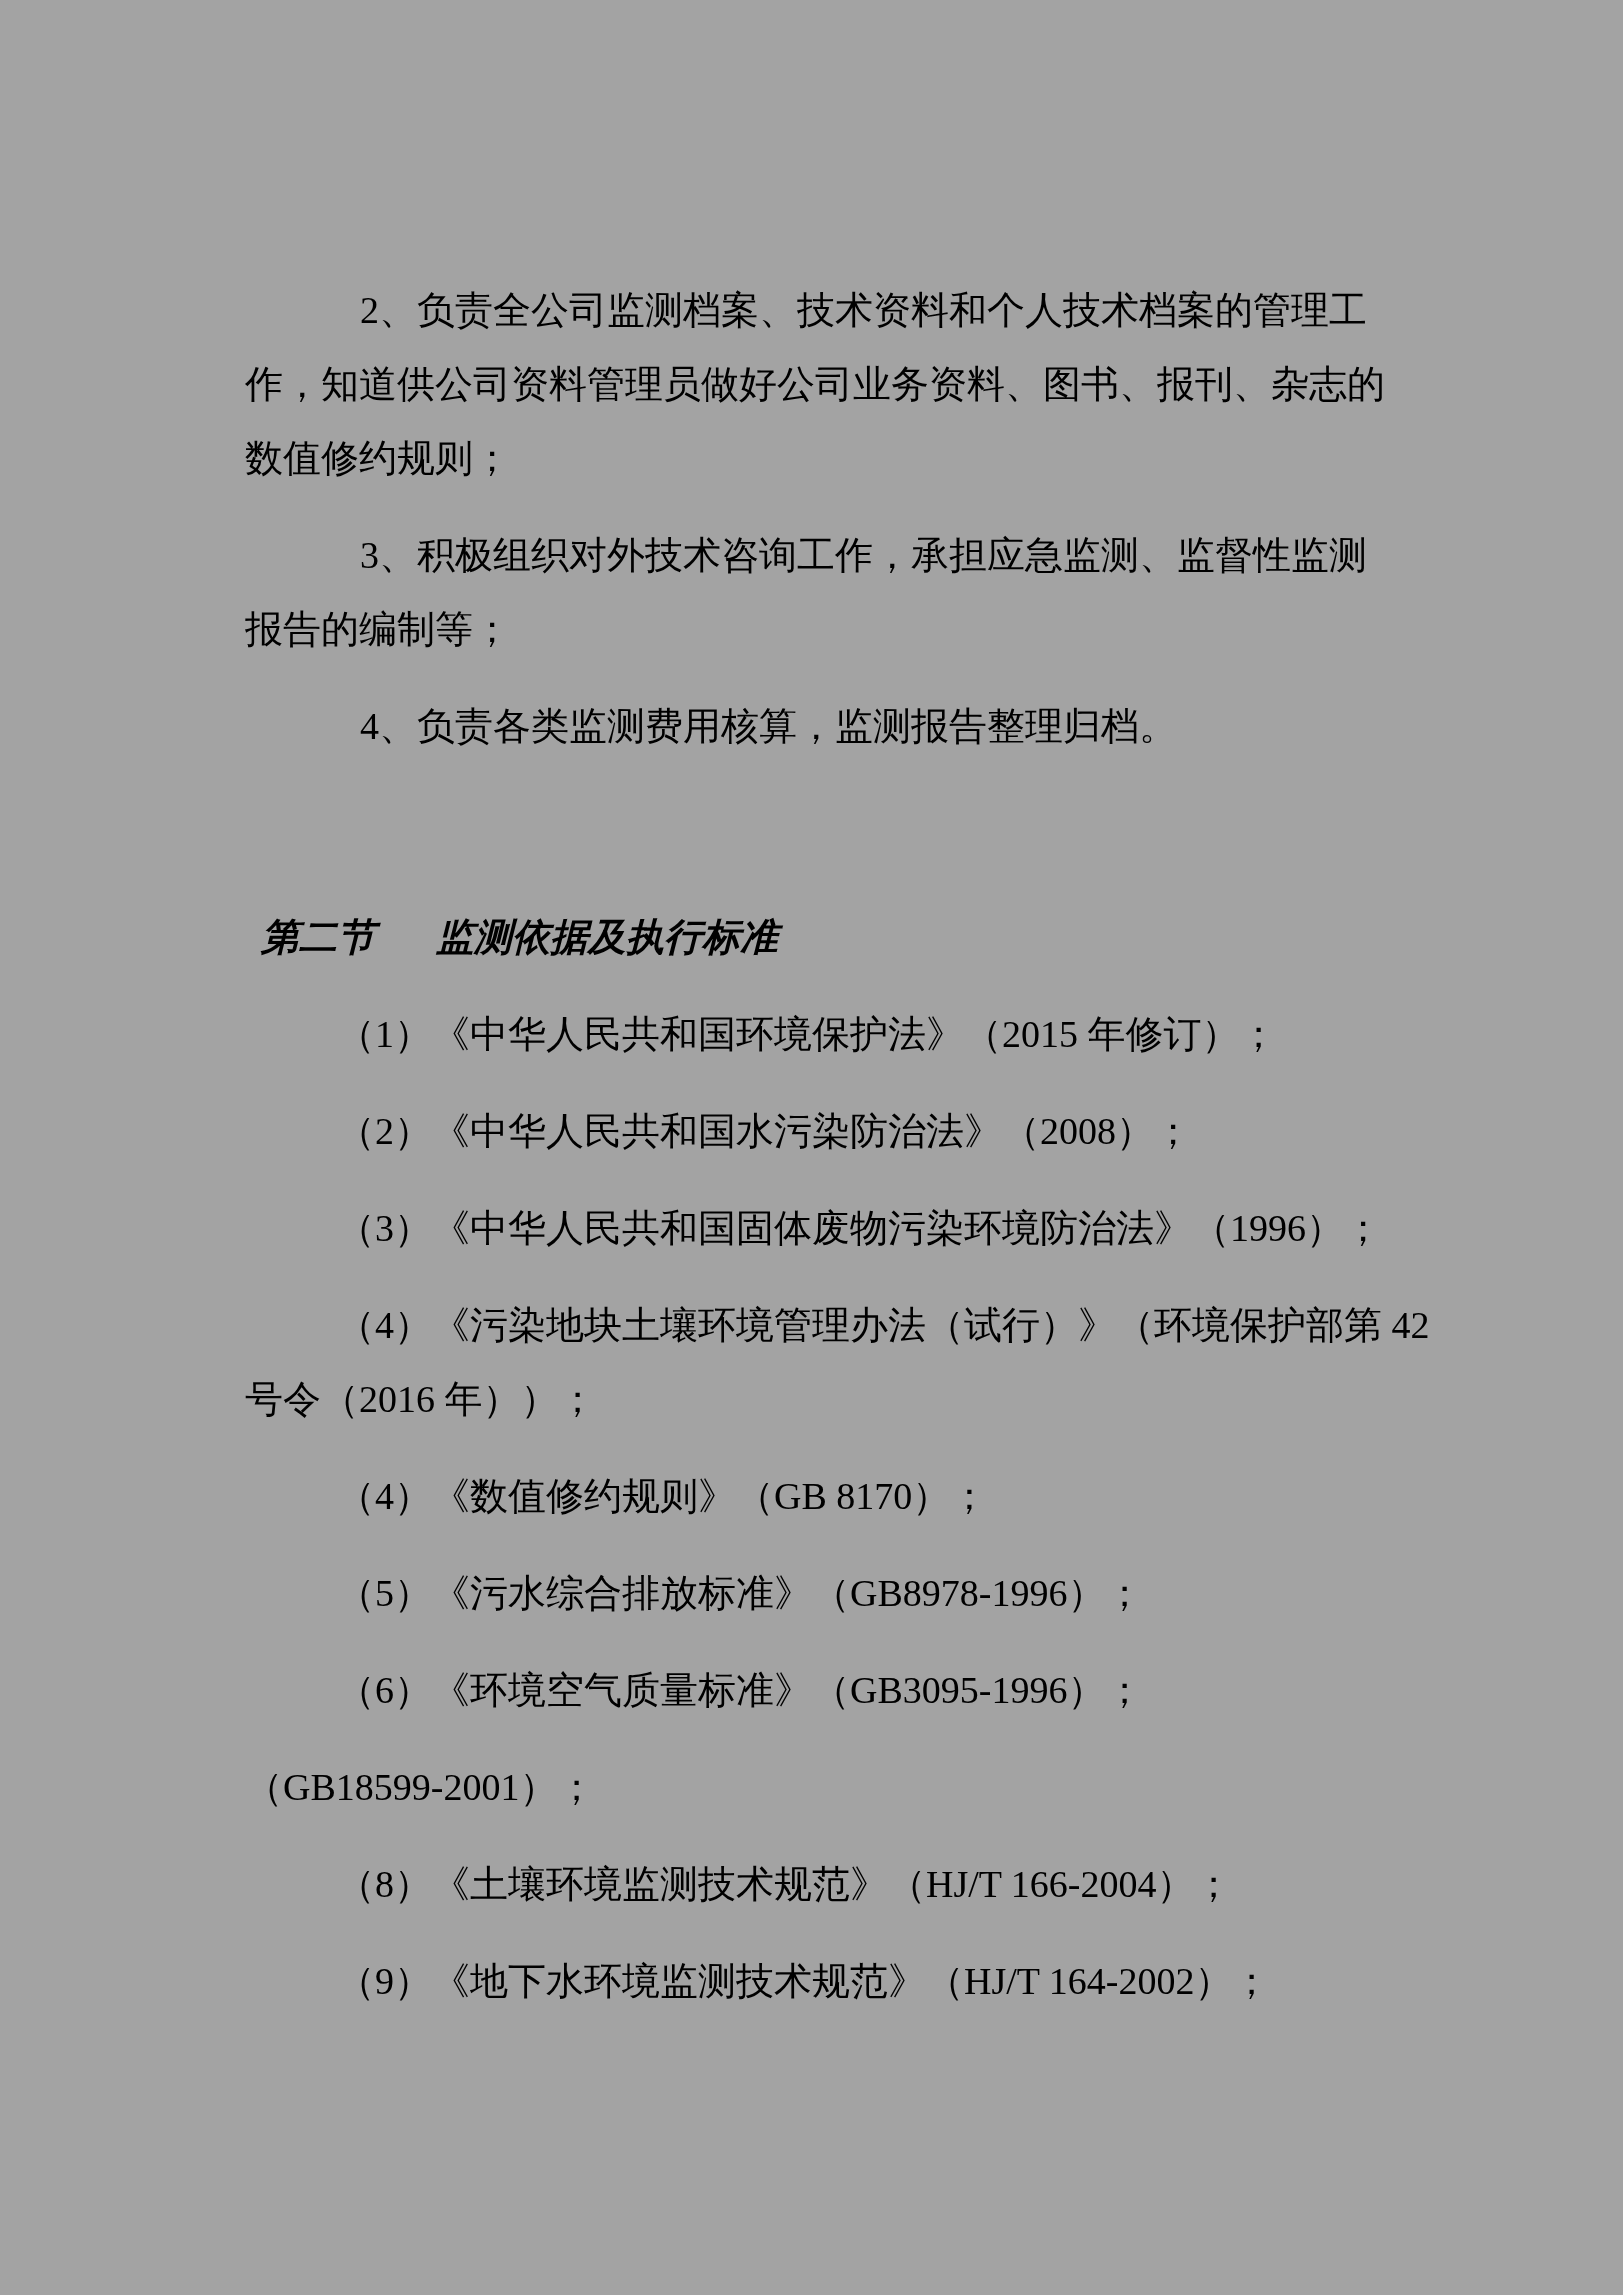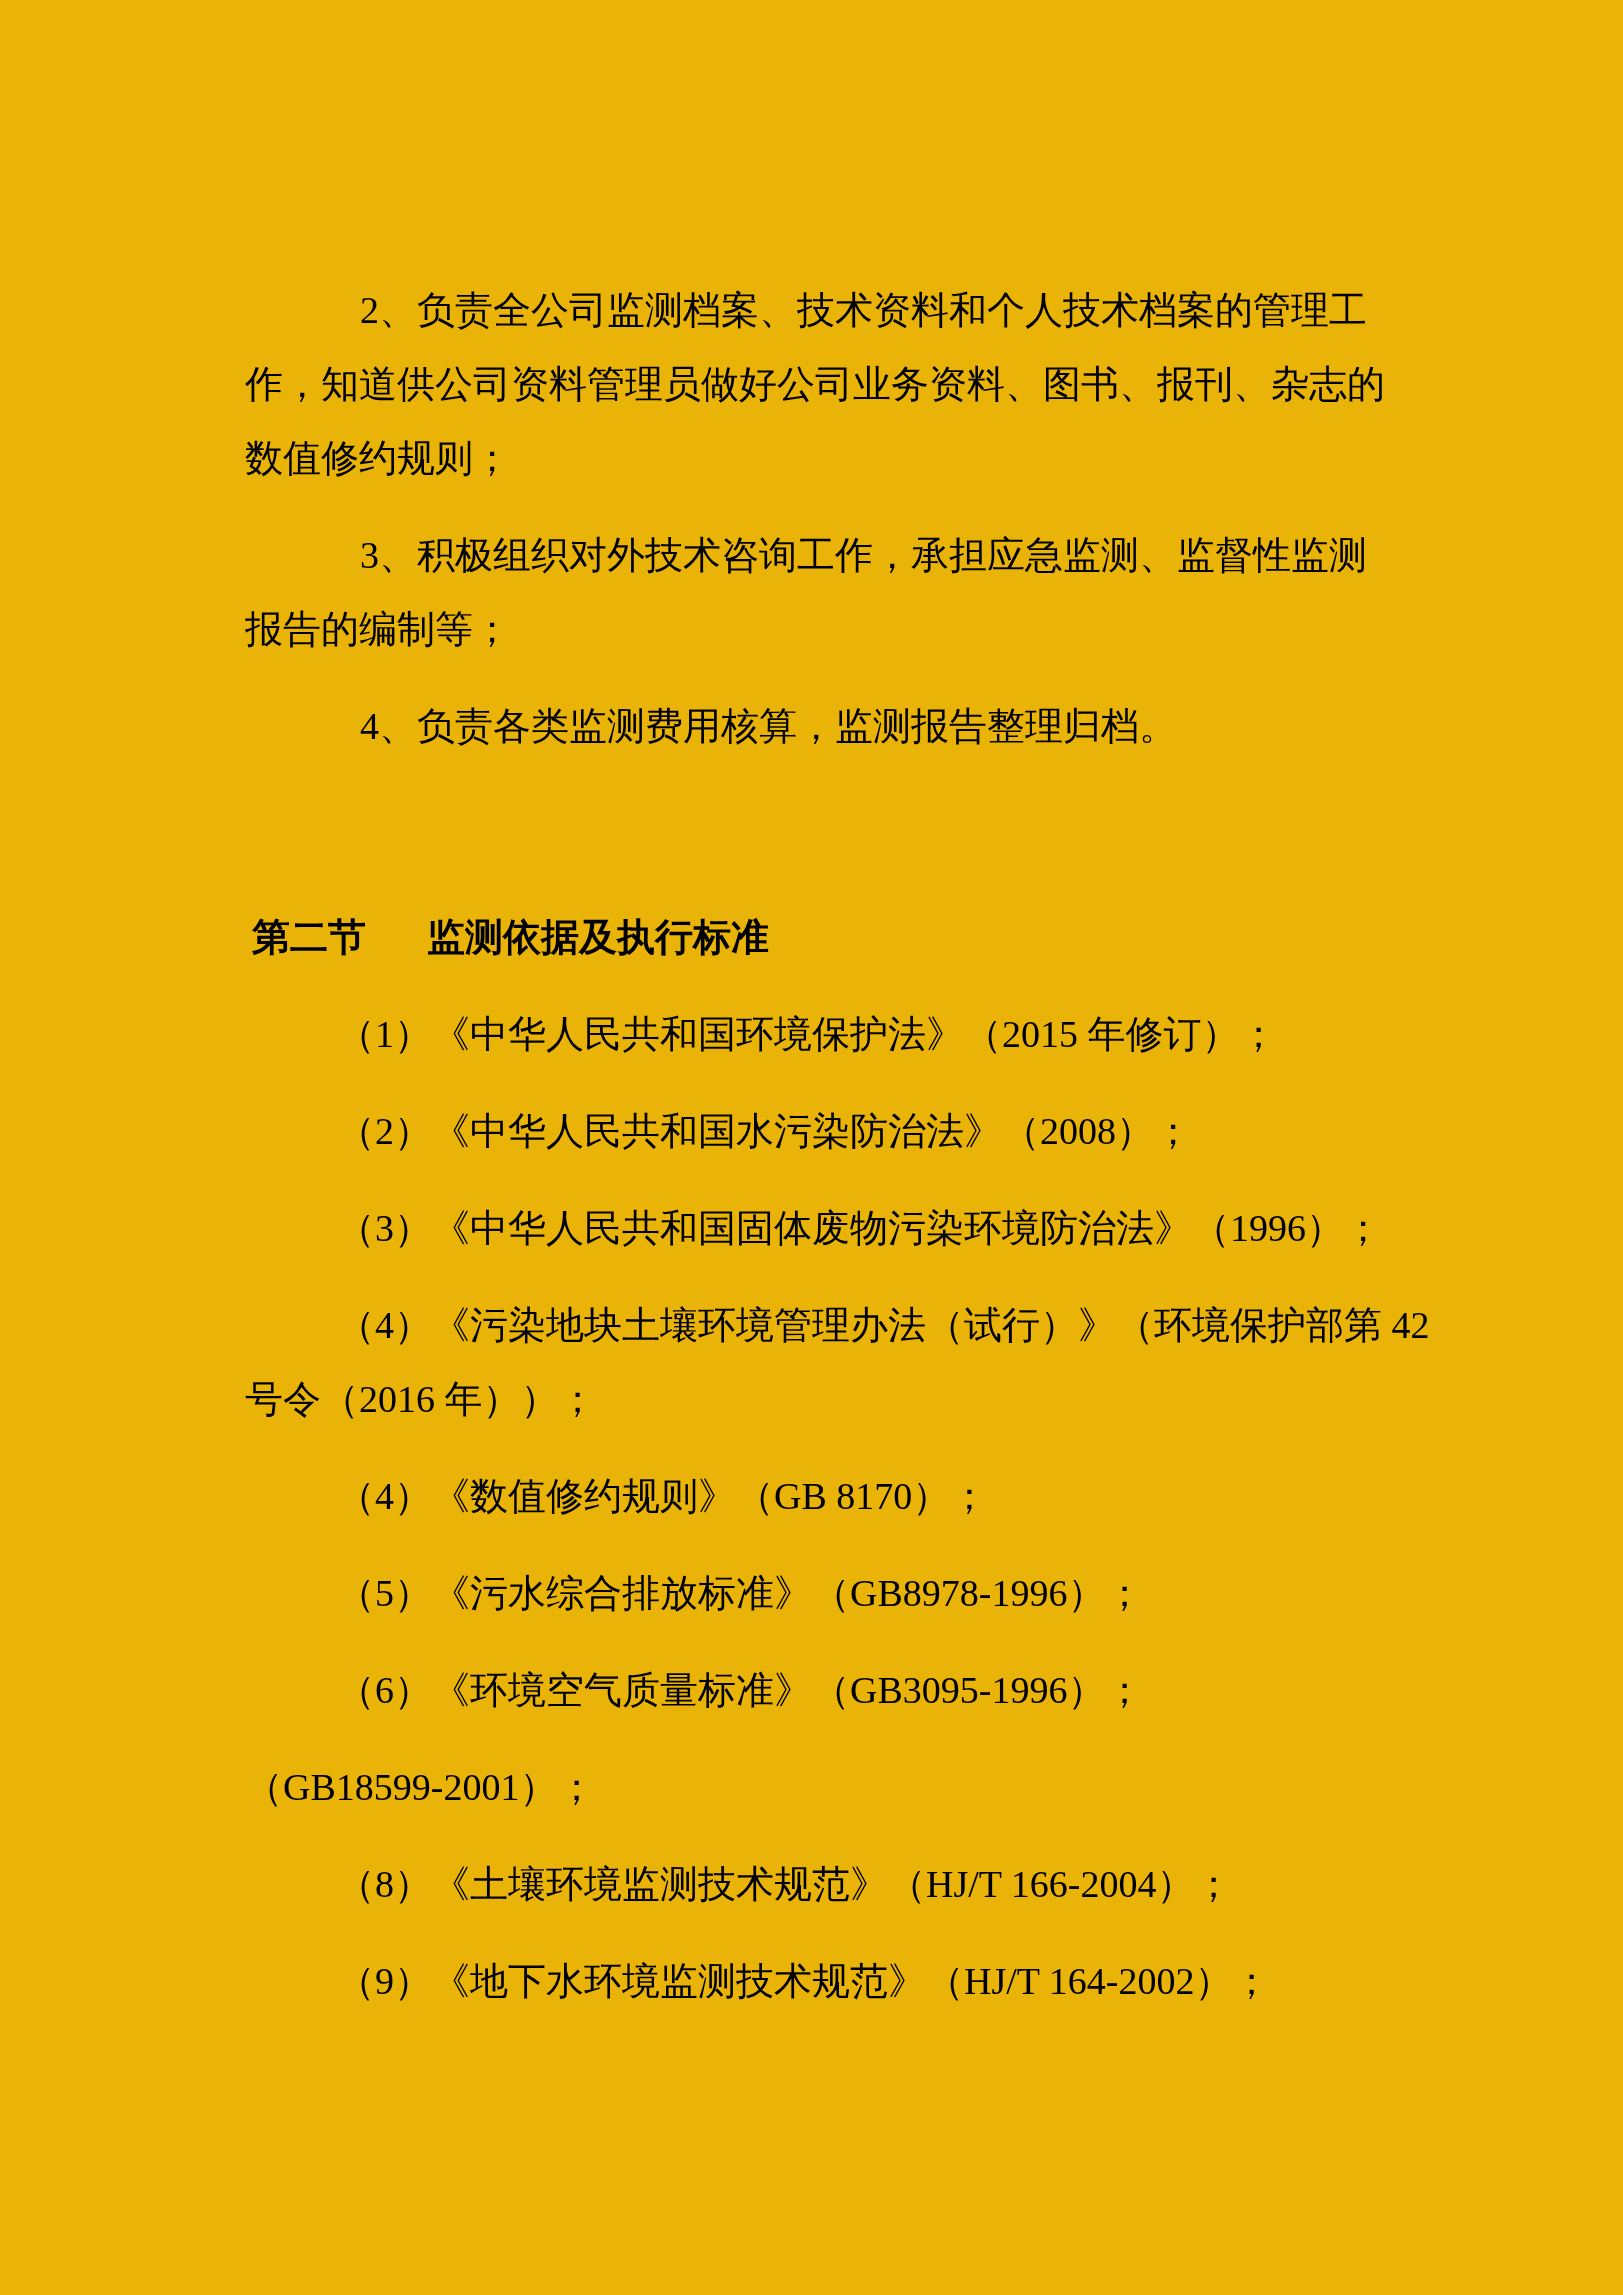--- a/index.html
+++ b/index.html
@@ -1,34 +1,34 @@
 <!DOCTYPE html>
 <html style="font-size:10.5px"><head>
 <meta charset="utf-8">
 <style>
   html,body{margin:0;padding:0;}
   body{
     width:1623px;height:2295px;background:#ffffff;
     font-family:"Liberation Serif","DejaVu Serif",serif;
   }
   .page{
-    position:relative;width:1623px;height:2295px;background:#eab308;overflow:hidden;
+    position:relative;width:1623px;height:2295px;background:#a3a3a3;overflow:hidden;
     color:#000000;
   }
   .content{
     position:absolute;left:245px;top:273px;width:1133px;
     font-size:38px;line-height:74px;
   }
   .para{margin:0 0 23px 0;}
   .line{white-space:nowrap;}
   .indent-num{padding-left:115px;}   
   .indent-item{padding-left:92px;}  
   .heading{
     font-weight:bold;font-size:38px;line-height:74px;
-    margin:137px 0 23px 7px;white-space:nowrap;
+    margin:137px 0 23px 16px;white-space:nowrap;font-style:italic;
   }
   .heading .num{margin-right:61px;}
 </style>
 </head>
 <body>
 
 <div class="page">
   <div class="content">
 
     <div class="para">

